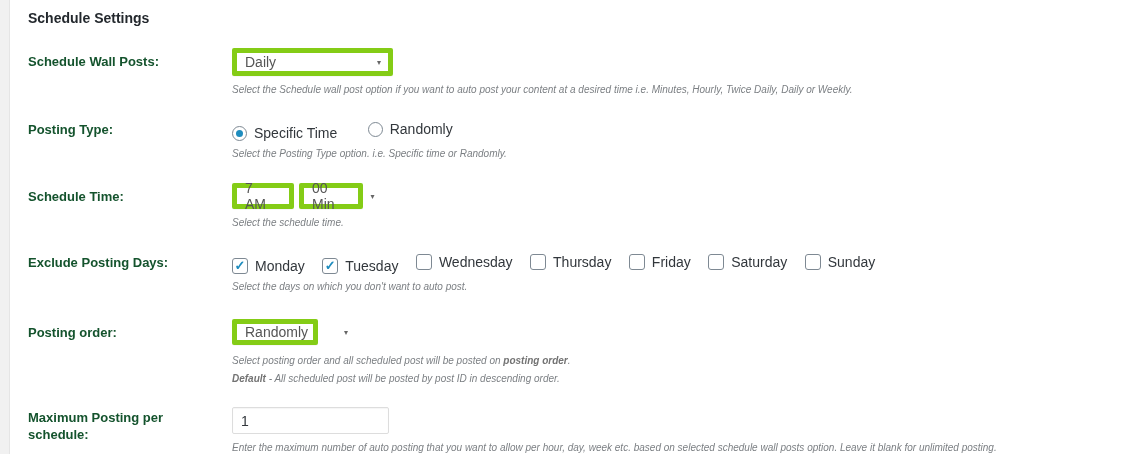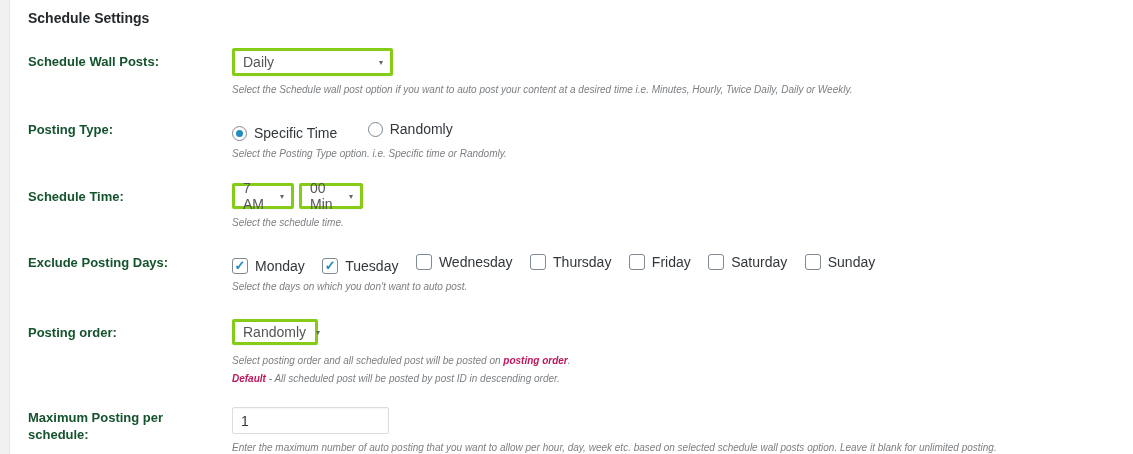--- a/index.html
+++ b/index.html
@@ -28,34 +28,34 @@
   .row-max { margin-top: 19px; }
   .label {
     flex: 0 0 204px; width: 204px;
     font-size: 13px; font-weight: bold; color: #14532d;
     line-height: 17px; padding-top: 5px; padding-right: 10px;
   }
   .label.top { padding-top: 2px; }
   .control { flex: 1; }
   .select {
     display: inline-flex; align-items: center; justify-content: space-between;
-    background: #fff; border: 3px solid #84cc16;
+    background: #fff; border: 5px solid #84cc16;
     box-shadow: 0 1px 0 rgba(0,0,0,0.03);
     border-radius: 2px;
     height: 28px; padding: 0 7px 0 8px;
     font-size: 14px; color: #555;
     cursor: pointer; vertical-align: middle;
   }
   .select .arrow { font-size: 8px; color: #666; margin-left: 10px; }
-  .select.sm { height: 26px; }
+  .select.sm { height: 26px; gap: 26px; }
   .help {
     font-size: 10px; font-style: italic; color: #7b7f83;
     line-height: 18px; margin-top: 5px;
   }
-  .help b { color: #be185d; }
+  .help b { color: #737373; }
   .check-item, .radio-item {
     display: inline-flex; align-items: center;
     margin-right: 13px; cursor: pointer;
     font-size: 14px; color: #32373c; line-height: 20px;
   }
   .radio-item { margin-right: 26px; }
   .checkbox {
     width: 16px; height: 16px;
     border: 1px solid #7e8993; border-radius: 3px;
     background: #fff; margin-right: 7px;

